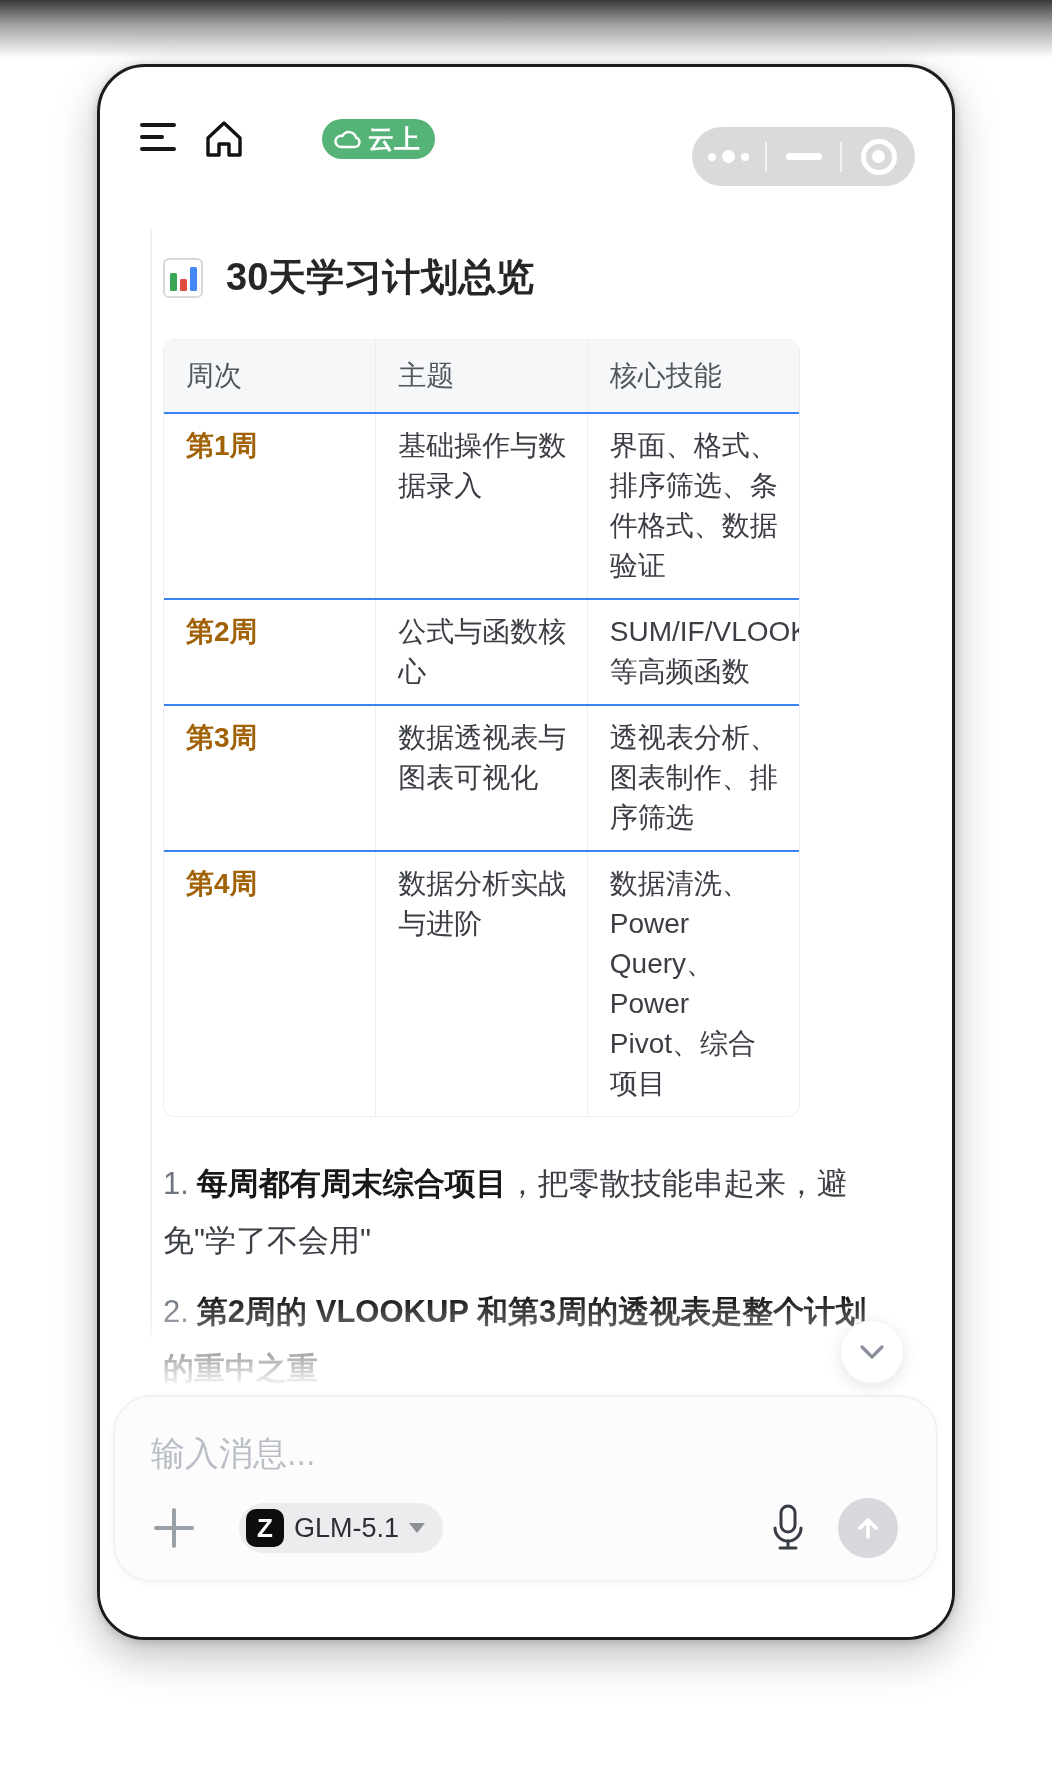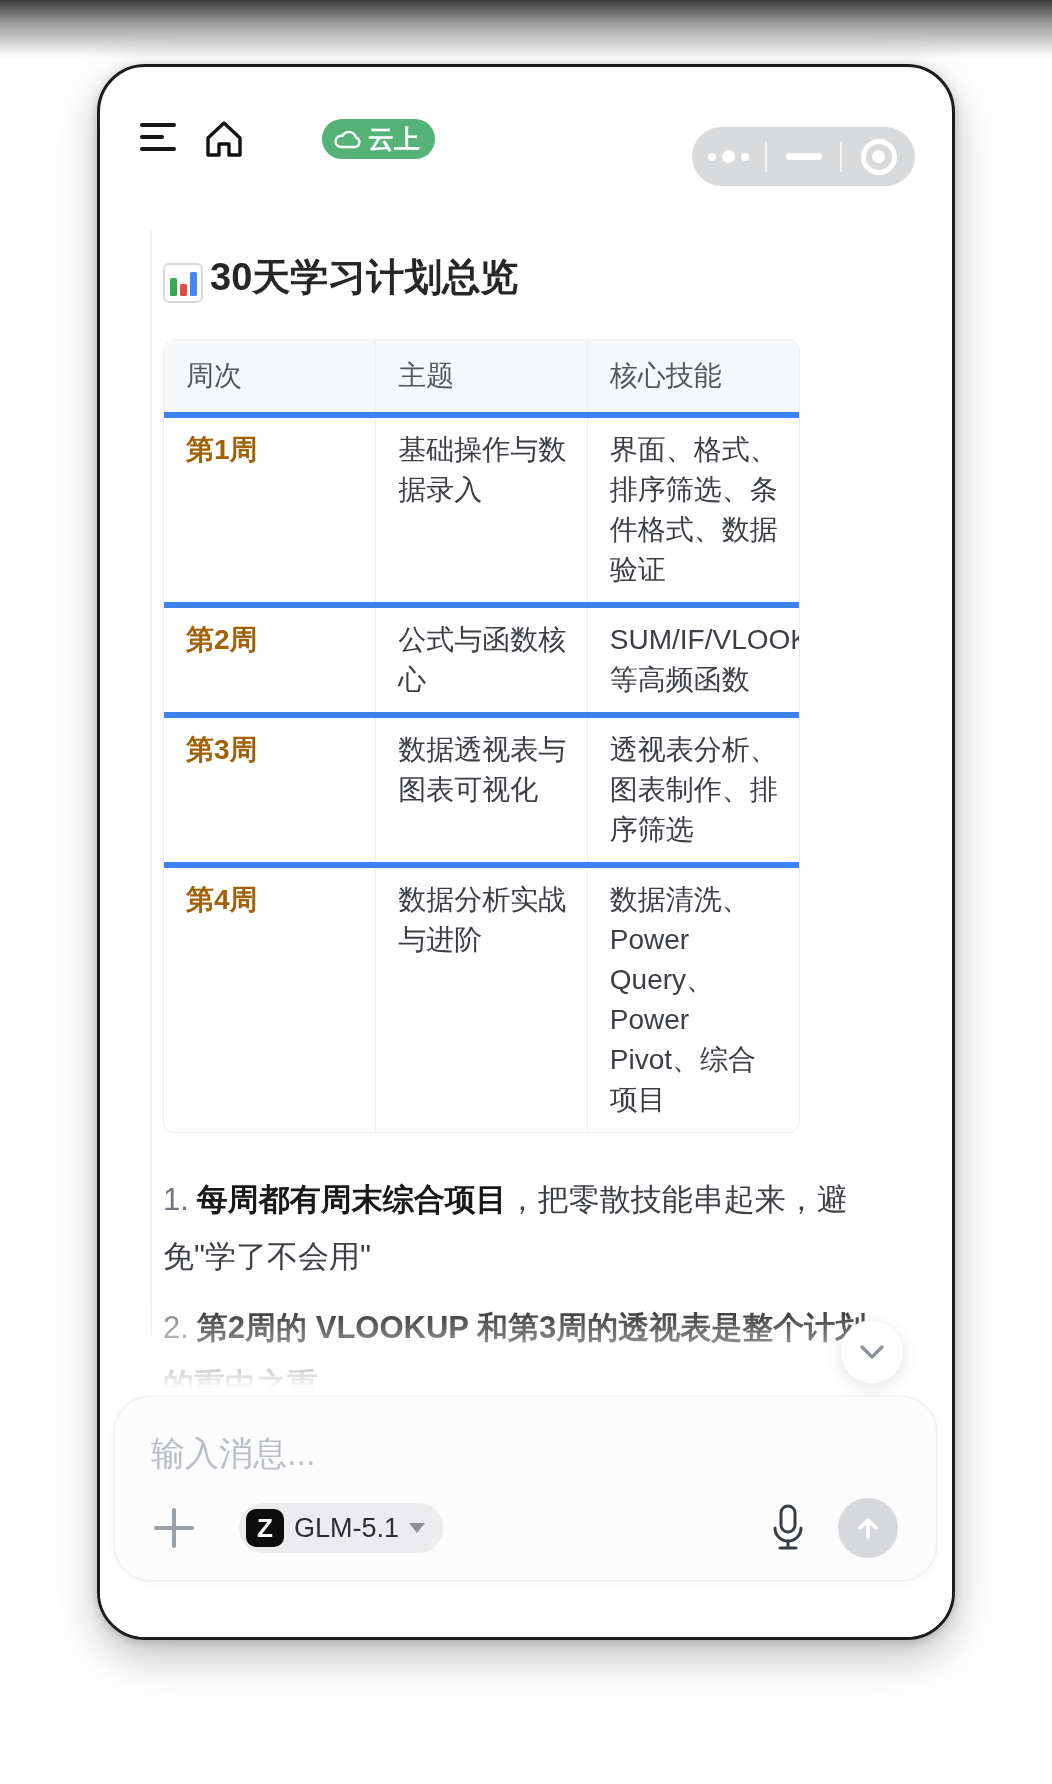--- a/index.html
+++ b/index.html
@@ -28,29 +28,29 @@
   .dots i { background:#fff; border-radius:50%; display:block; }
   .dots i.s { width:8px; height:8px; } .dots i.b { width:13px; height:13px; }
   .cap-minus { width:36px; height:7px; border-radius:4px; background:#fff; }
   .cap-ring { width:36px; height:36px; border:5px solid #fff; border-radius:50%; display:flex; align-items:center; justify-content:center; }
   .cap-ring i { width:13px; height:13px; border-radius:50%; background:#fff; }
 
   
   .content { position:absolute; left:0; top:0; right:0; height:1328px; overflow:hidden;
     padding:185px 58px 0 63px; }
   .edge-line { position:absolute; left:50px; top:162px; width:2px; height:1108px; background:#eef0f2; }
-  .msg-heading { display:flex; align-items:flex-end; gap:7px; font-size:38px; font-weight:bold; color:#262626; }
+  .msg-heading { display:flex; align-items:center; gap:23px; font-size:38px; font-weight:bold; color:#262626; }
   .table-wrap { margin-top:36px; width:637px; border:1px solid #eceef1; border-radius:12px; overflow:hidden; }
   table { width:100%; border-collapse:collapse; table-layout:fixed; }
   th { background:#f6f7f9; font-weight:normal; text-align:left; font-size:28px; color:#51565f;
     padding:17px 16px 17px 22px; }
   td { font-size:28px; line-height:40px; color:#3b3e44; vertical-align:top; padding:12px 16px 12px 22px; }
   td.week { font-weight:bold; color:#a16207; }
   th:not(:last-child), td:not(:last-child){ border-right:1px solid #eceef1; }
-  tr:not(:last-child) td, th { border-bottom:6px solid #3b82f6; }
+  tr:not(:last-child) td, th { border-bottom:2px solid #3b82f6; }
   .subheading { margin-top:44px; font-size:31px; font-weight:bold; color:#1d1d1f; }
   .olist { margin-top:38px; }
   .olist .item { font-size:31px; line-height:57px; color:#3c3f45; margin-bottom:14px; }
   .olist .num { color:#6f7680; margin-right:8px; }
   .olist .b { font-weight:bold; color:#17181a; }
 
   
   .fade { position:absolute; left:0; right:0; top:1230px; height:100px; z-index:3;
     background:linear-gradient(180deg,rgba(255,255,255,0) 0%,#ffffff 92%); }
   .scroll-btn { position:absolute; left:740px; top:1253px; width:64px; height:64px; border-radius:50%;

